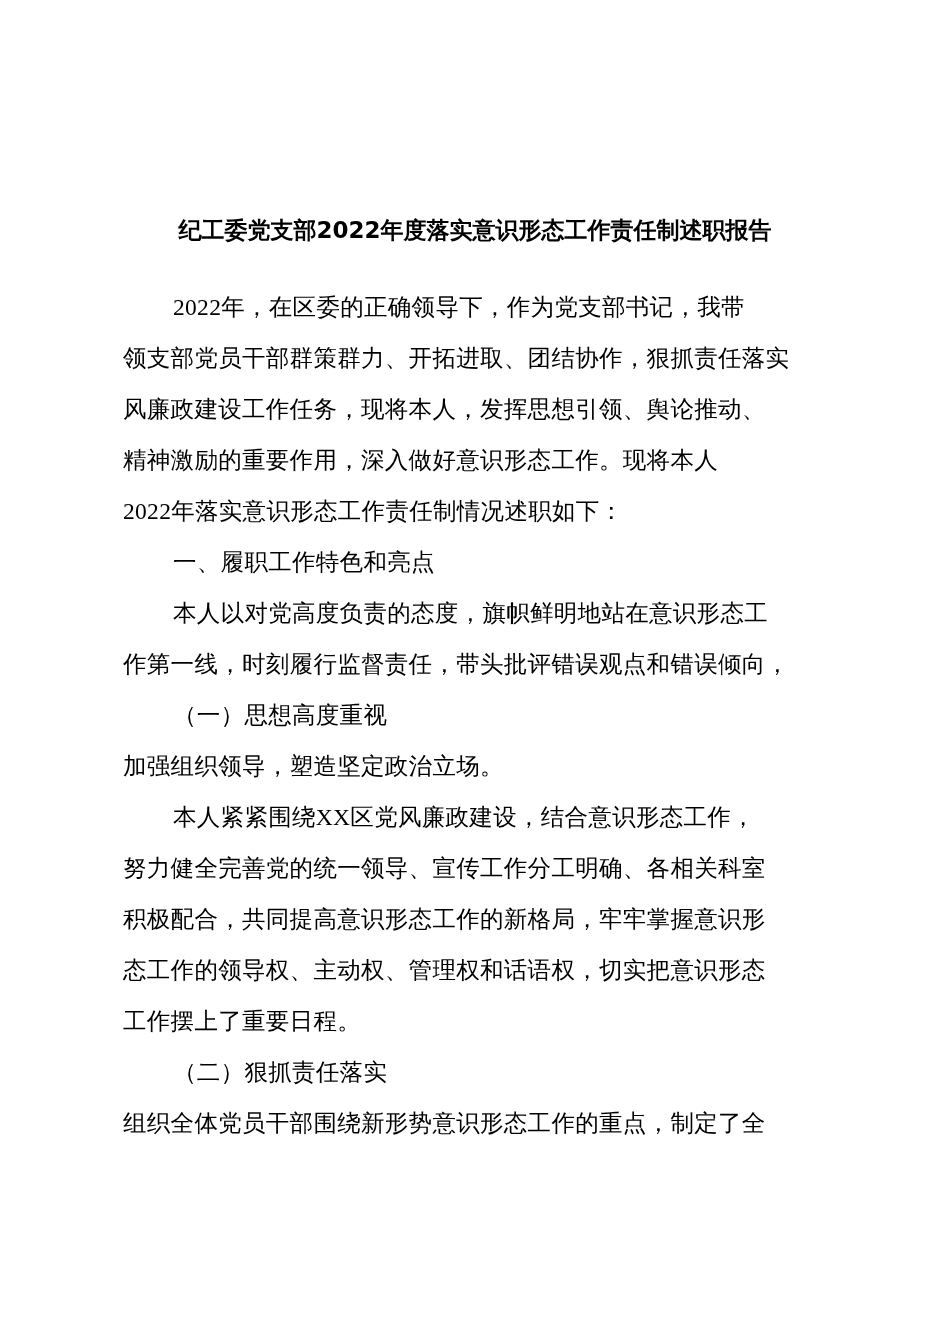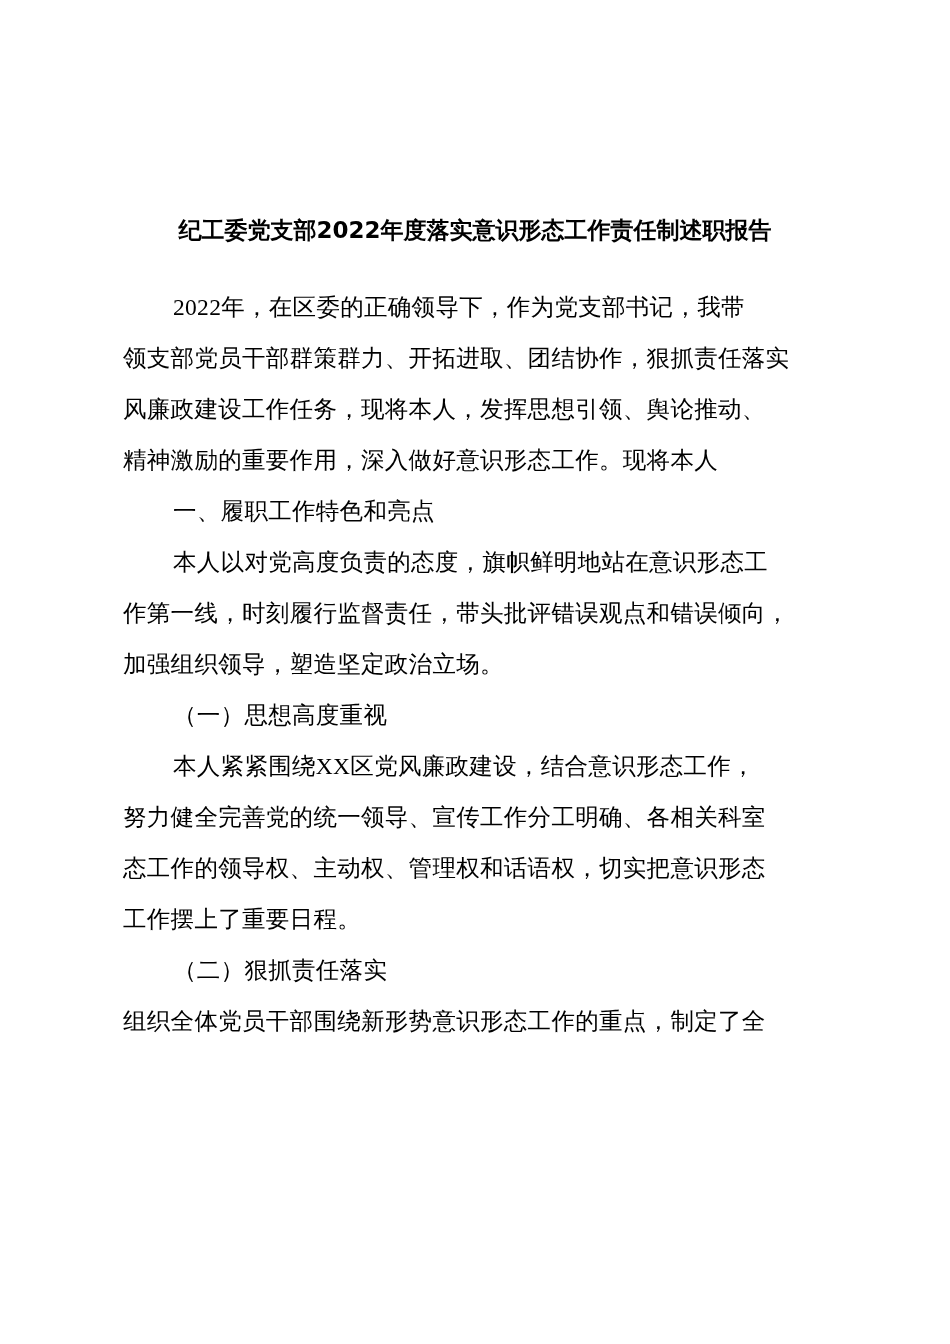--- a/index.html
+++ b/index.html
@@ -16,25 +16,27 @@
 </head>
 <body>
 
 <div class="page">
   <div class="title">纪工委党支部2022年度落实意识形态工作责任制述职报告</div>
   <div class="body">
     <div class="line indent"><span>2022年，在区委的正确领导下，作为党支部书记，我带</span></div>
     <div class="line"><span>领支部党员干部群策群力、开拓进取、团结协作，狠抓责任落实</span></div>
     <div class="line"><span>风廉政建设工作任务，现将本人，发挥思想引领、舆论推动、</span></div>
     <div class="line"><span>精神激励的重要作用，深入做好意识形态工作。现将本人</span></div>
+    <div class="line"><span>2022年落实意识形态工作责任制情况述职如下：</span></div>
     <div class="line indent"><span>一、履职工作特色和亮点</span></div>
     <div class="line indent"><span>本人以对党高度负责的态度，旗帜鲜明地站在意识形态工</span></div>
     <div class="line"><span>作第一线，时刻履行监督责任，带头批评错误观点和错误倾向，</span></div>
+    <div class="line indent"><span>（一）思想高度重视</span></div>
     <div class="line"><span>加强组织领导，塑造坚定政治立场。</span></div>
-    <div class="line indent"><span>（一）思想高度重视</span></div>
     <div class="line indent"><span>本人紧紧围绕XX区党风廉政建设，结合意识形态工作，</span></div>
     <div class="line"><span>努力健全完善党的统一领导、宣传工作分工明确、各相关科室</span></div>
+    <div class="line"><span>积极配合，共同提高意识形态工作的新格局，牢牢掌握意识形</span></div>
     <div class="line"><span>态工作的领导权、主动权、管理权和话语权，切实把意识形态</span></div>
     <div class="line"><span>工作摆上了重要日程。</span></div>
     <div class="line indent"><span>（二）狠抓责任落实</span></div>
     <div class="line"><span>组织全体党员干部围绕新形势意识形态工作的重点，制定了全</span></div>
   </div>
 </div>
 
 </body></html>

